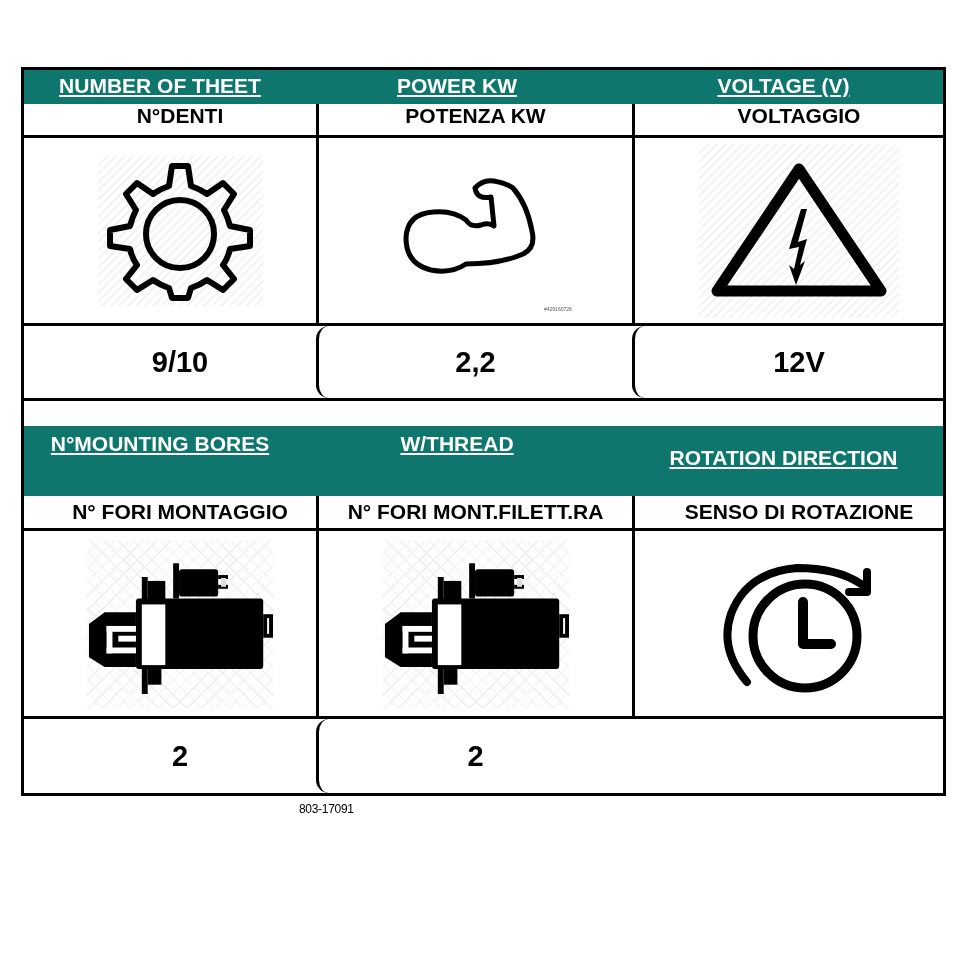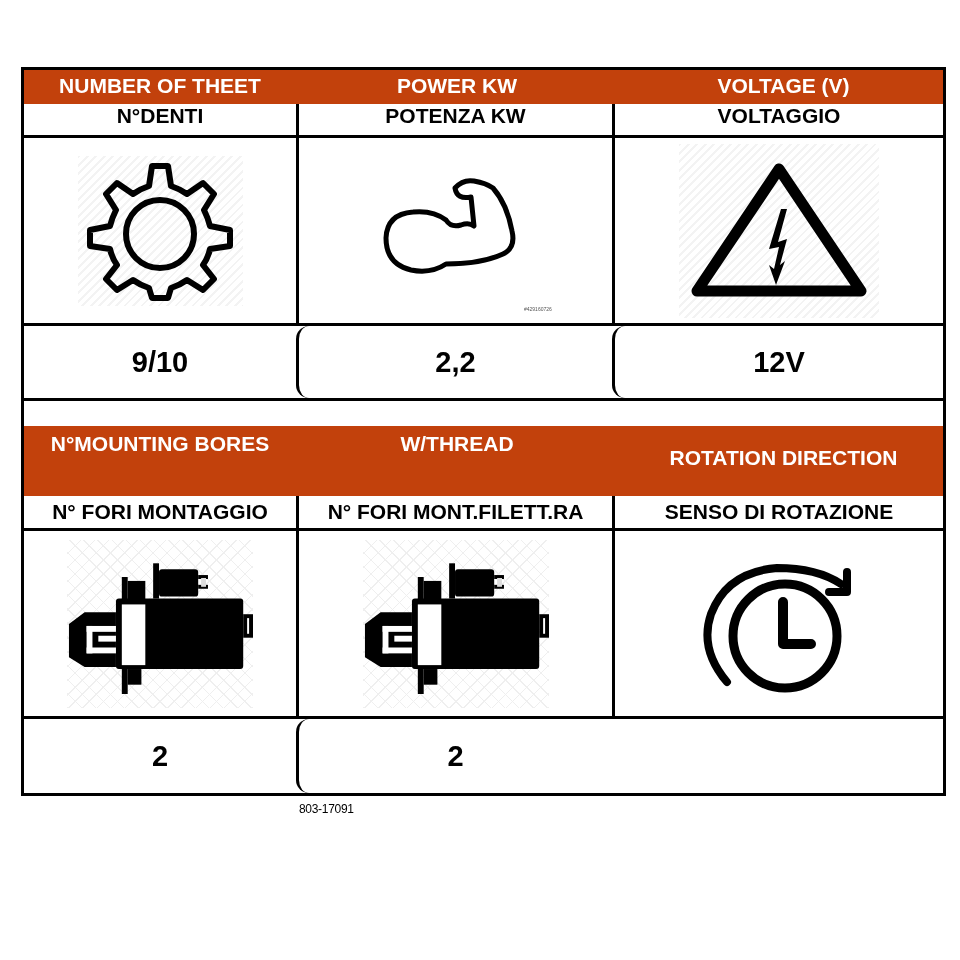--- a/index.html
+++ b/index.html
@@ -1,22 +1,22 @@
 <!DOCTYPE html>
 <html><head>
 <meta charset="utf-8">
 <style>
   html, body { margin: 0; padding: 0; background: #ffffff; }
   body { width: 960px; height: 960px; position: relative; overflow: hidden;
          font-family: "Liberation Sans", "DejaVu Sans", sans-serif; color: #000; }
   .sheet { position: absolute; left: 21px; top: 67px; width: 925px; }
   .block { position: relative; width: 925px; border-left: 3px solid #000; border-right: 3px solid #000; box-sizing: border-box; }
-  .hdr { background: #c2410c; color: #fff; display: flex; }
+  .hdr { background: #0f766e; color: #fff; display: flex; text-decoration: underline; }
   .hdr .cell { flex: none; text-align: center; font-weight: bold; font-size: 21px; line-height: 32px; }
-  .row { display: flex; border-bottom: 3px solid #000; box-sizing: border-box; }
+  .row { display: flex; border-bottom: 3px solid #000; box-sizing: border-box; padding-left: 20px; }
   .row .cell { flex: none; box-sizing: border-box; display: flex; align-items: center; justify-content: center; text-align: center; }
   .row .cell + .cell { border-left: 3px solid #000; }
   .c1 { width: 272px; } .c2 { width: 316px; } .c3 { width: 331px; }
   .sub .cell { font-weight: bold; font-size: 21px; }
   .val .cell { font-weight: bold; font-size: 29px; border-radius: 13px; }
   .icon-cell svg { display: block; }
   .spacer { height: 25px; border-bottom: 0; }
   .footnote { position: absolute; left: 299px; top: 802px; font-size: 12px; font-family: "Liberation Sans Narrow", "Liberation Sans", sans-serif; letter-spacing: -0.3px; }
   .hatch { background: repeating-linear-gradient(135deg, #f3f3f3 0 2px, #ffffff 2px 6px); }
   .grid-hatch { background:

